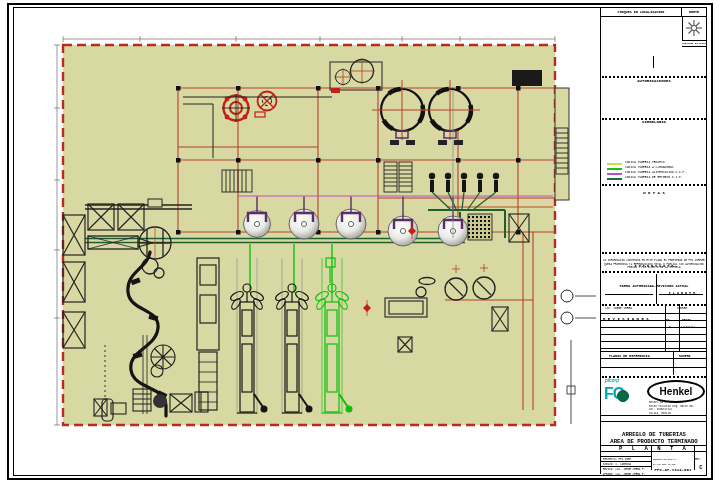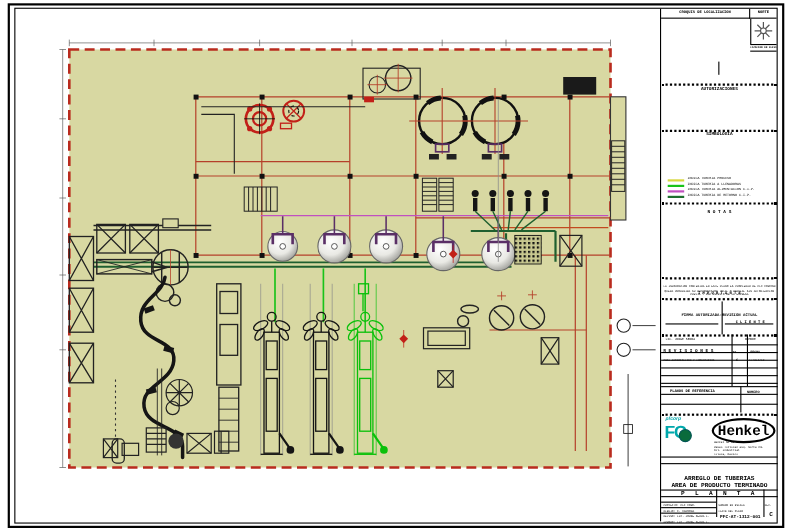--- a/index.html
+++ b/index.html
@@ -14,21 +14,21 @@
   .ctr{text-align:center;width:100%;}
   .cell{position:absolute;box-sizing:border-box;overflow:hidden;white-space:nowrap;}
   .hb{border-bottom:1px solid #000;}
   .pipe-line{position:absolute;left:6px;top:2px;width:15px;height:1.6px;}
   .pipe-lb{position:absolute;left:24px;top:0;font-size:3px;}
   .tiny{font-size:2.6px;line-height:3.2px;}
   .vline{position:absolute;width:0;border-left:1px solid #000;}
   .hline{position:absolute;height:0;border-top:1px solid #000;}
   .henkel-oval{position:absolute;left:46px;top:372px;width:54px;height:19px;border:2px solid #000;
                border-radius:50%;display:flex;align-items:center;justify-content:center;
-               font-weight:bold;font-size:13px;font-family:Liberation Mono, monospace;}
+               font-weight:bold;font-size:10px;font-family:Liberation Sans, sans-serif;}
   .fc{position:absolute;left:3px;top:377px;font-weight:bold;font-size:16px;color:#00a8ac;
       font-family:"Liberation Sans",sans-serif;letter-spacing:-1px;}
   .fc-globe{position:absolute;left:16px;top:382px;width:10px;height:10px;border-radius:50%;
             background:#0a6b3c;border:1.5px solid #055;}
   .pfcorp{position:absolute;left:4px;top:370px;font-size:4.5px;font-style:italic;color:#00a8ac;
           font-family:"Liberation Sans",sans-serif;font-weight:bold;}
 </style>
 </head>
 <body>
 

